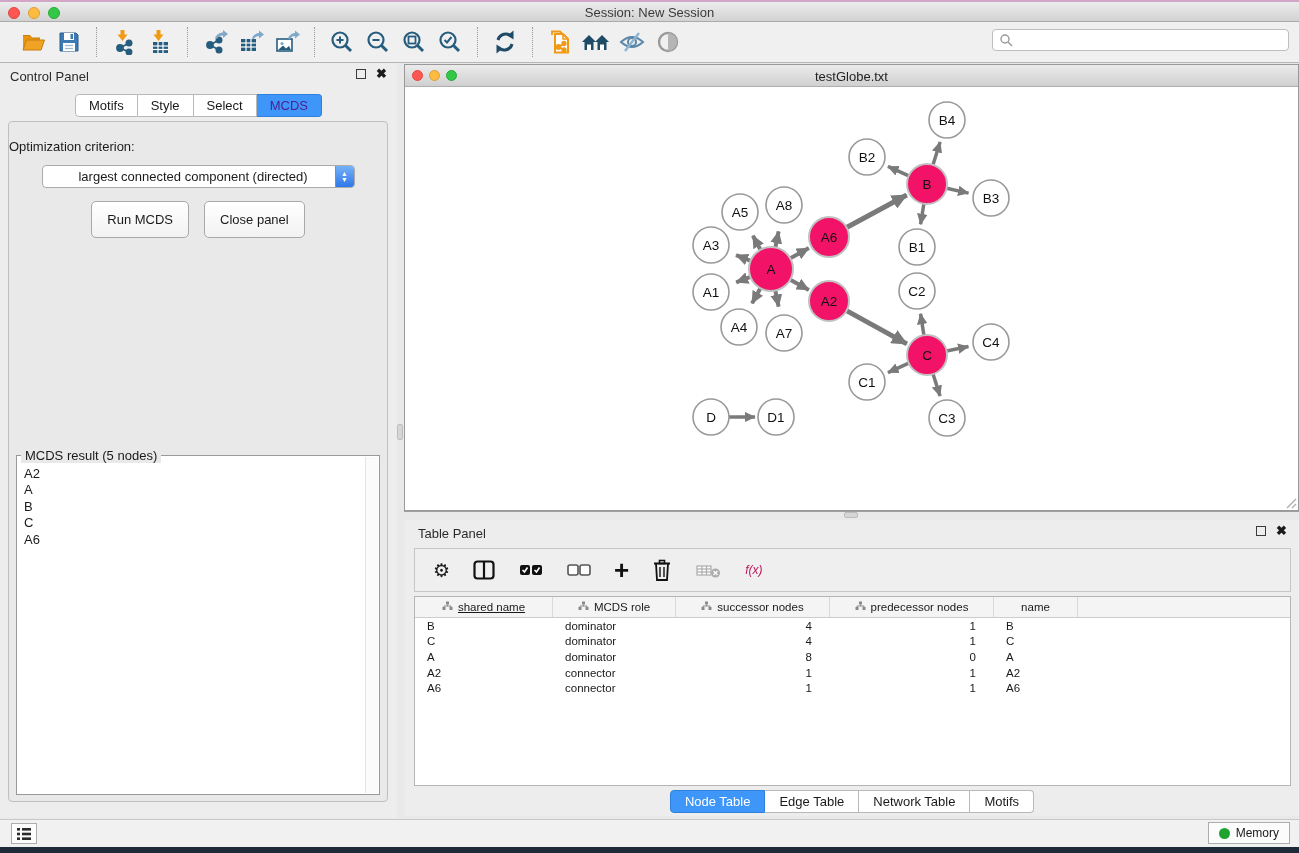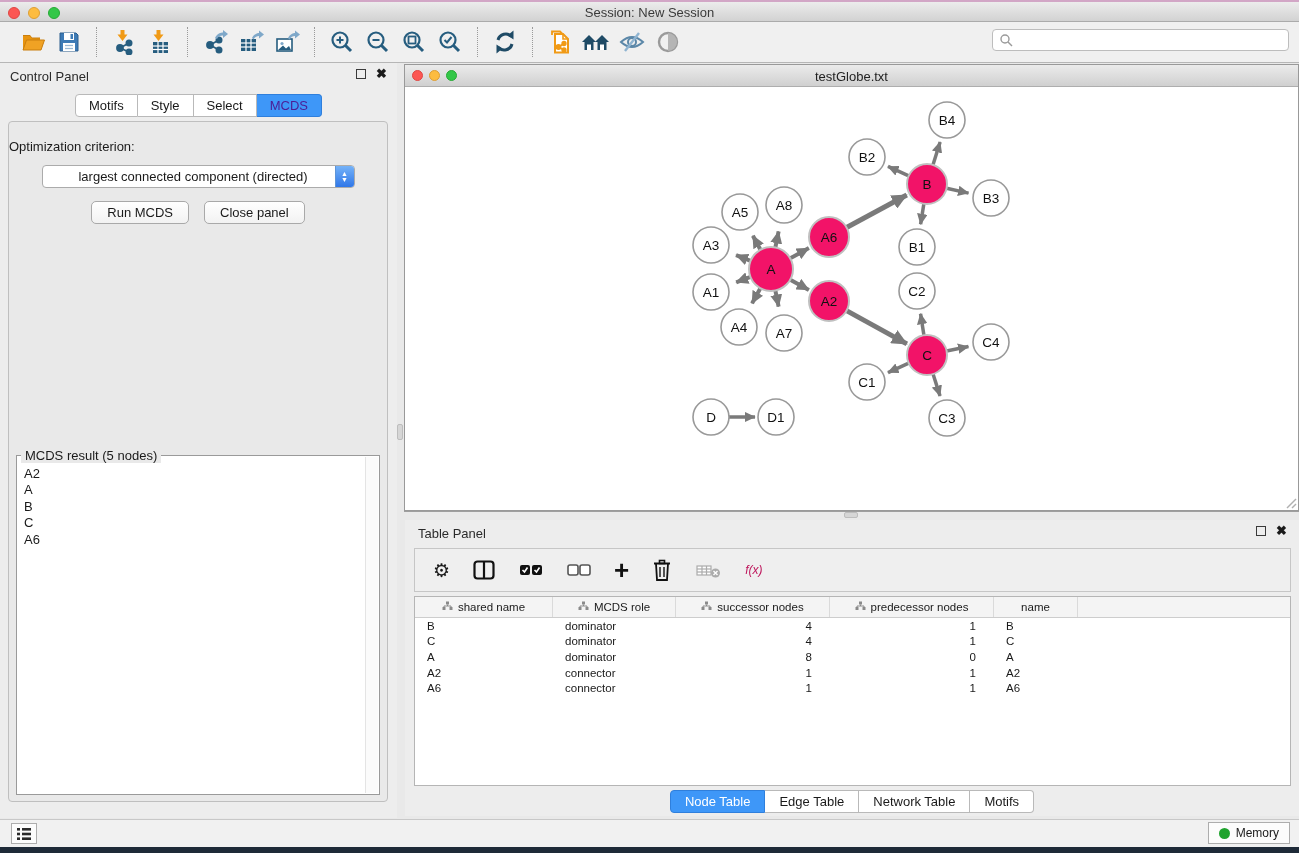--- a/index.html
+++ b/index.html
@@ -60,21 +60,21 @@
     border:1px solid #ABABAB; border-radius:4px; display:flex; align-items:center; overflow:hidden;
   }
   .dropdown .dval { flex:1; font-size:13px; padding-left:9px; white-space:nowrap;text-align:center; }
   .dropdown .stepper {
     width:19px; height:100%; background:linear-gradient(#74B2F8,#3077E8);
     border-left:1px solid #5E95D8; display:flex; flex-direction:column; align-items:center; justify-content:center;
     color:#fff; font-size:7px; line-height:6px;
   }
   .btnrow { display:flex; justify-content:center; gap:15px; margin-top:13px; }
   .mbtn {
-    font-size:13px; font-family:inherit; padding:3px 15px; background:linear-gradient(#FFFFFF,#F2F2F2);
+    font-size:13px; font-family:inherit; padding:10px 15px; background:linear-gradient(#FFFFFF,#F2F2F2);
     border:1px solid #A9A9A9; border-radius:5px; color:#1A1A1A;
   }
   .fieldset {
     position:absolute; left:7px; right:7px; top:333px; height:340px;
     background:#fff; border:1px solid #9A9A9A;
   }
   .fieldset .legend {
     position:absolute; top:-8px; left:4px; background:#E9E9E9; padding:0 4px; font-size:13px;
   }
   .mcds-list { padding:10px 0 0 7px; font-size:13px; line-height:16.4px; }
@@ -512,21 +512,21 @@
               <line x1="11.5" y1="8" x2="11.5" y2="17"></line>
           </g>
           <circle cx="20.5" cy="15" r="4.5" fill="#ABABAB"></circle>
           <path d="M18.5 13 L22.5 17 M22.5 13 L18.5 17" stroke="#fff" stroke-width="1.4"></path>
         </svg>
       </span>
       <span class="tp-ico fx">f(x)</span>
     </div>
     <div class="tgrid">
       <div class="thead" id="table-head">
-          <div class="th" style="width: 138px;">
+          <div class="th" style="width: 138px; text-decoration: underline;">
             <span><svg width="11" height="10" viewBox="0 0 11 10">
                 <g fill="#8A8A8A">
                   <rect x="4" y="0.5" width="3" height="3"></rect>
                   <rect x="0.5" y="6" width="3" height="3"></rect>
                   <rect x="7.5" y="6" width="3" height="3"></rect>
                   <path d="M5.5 3.5 V5 M2 6 V5 H9 V6" stroke="#8A8A8A" fill="none" stroke-width="1"></path>
                 </g>
               </svg></span>
             <span>shared name</span>
           </div>

